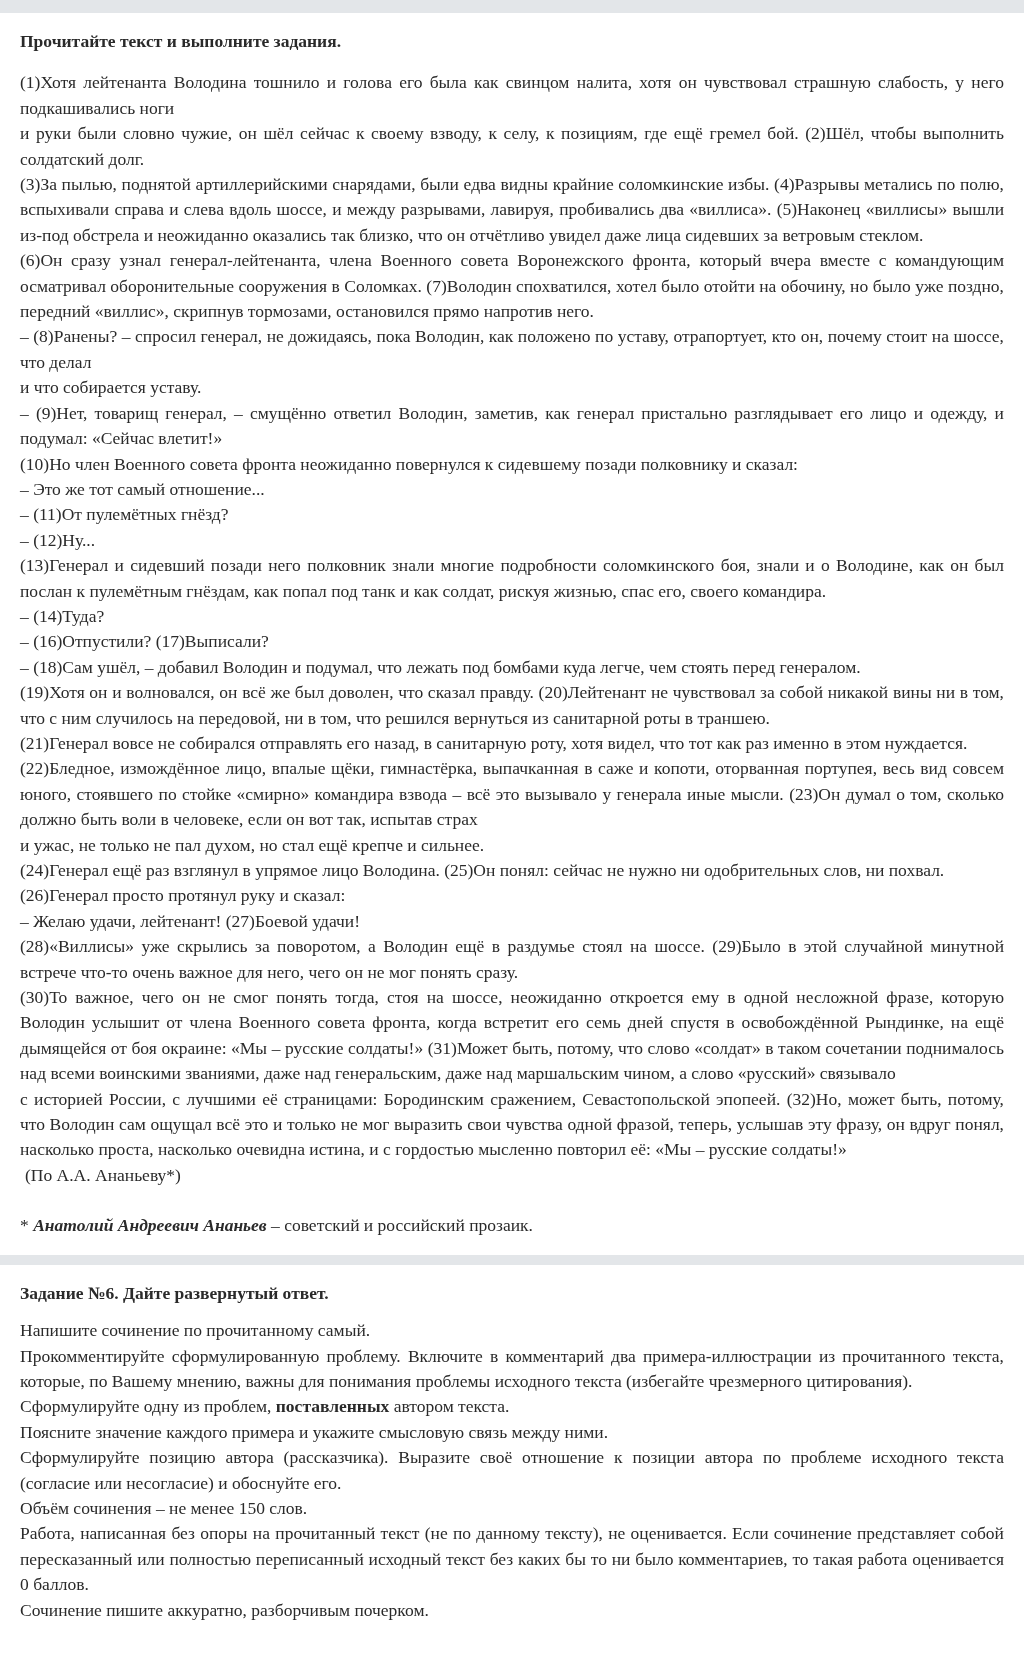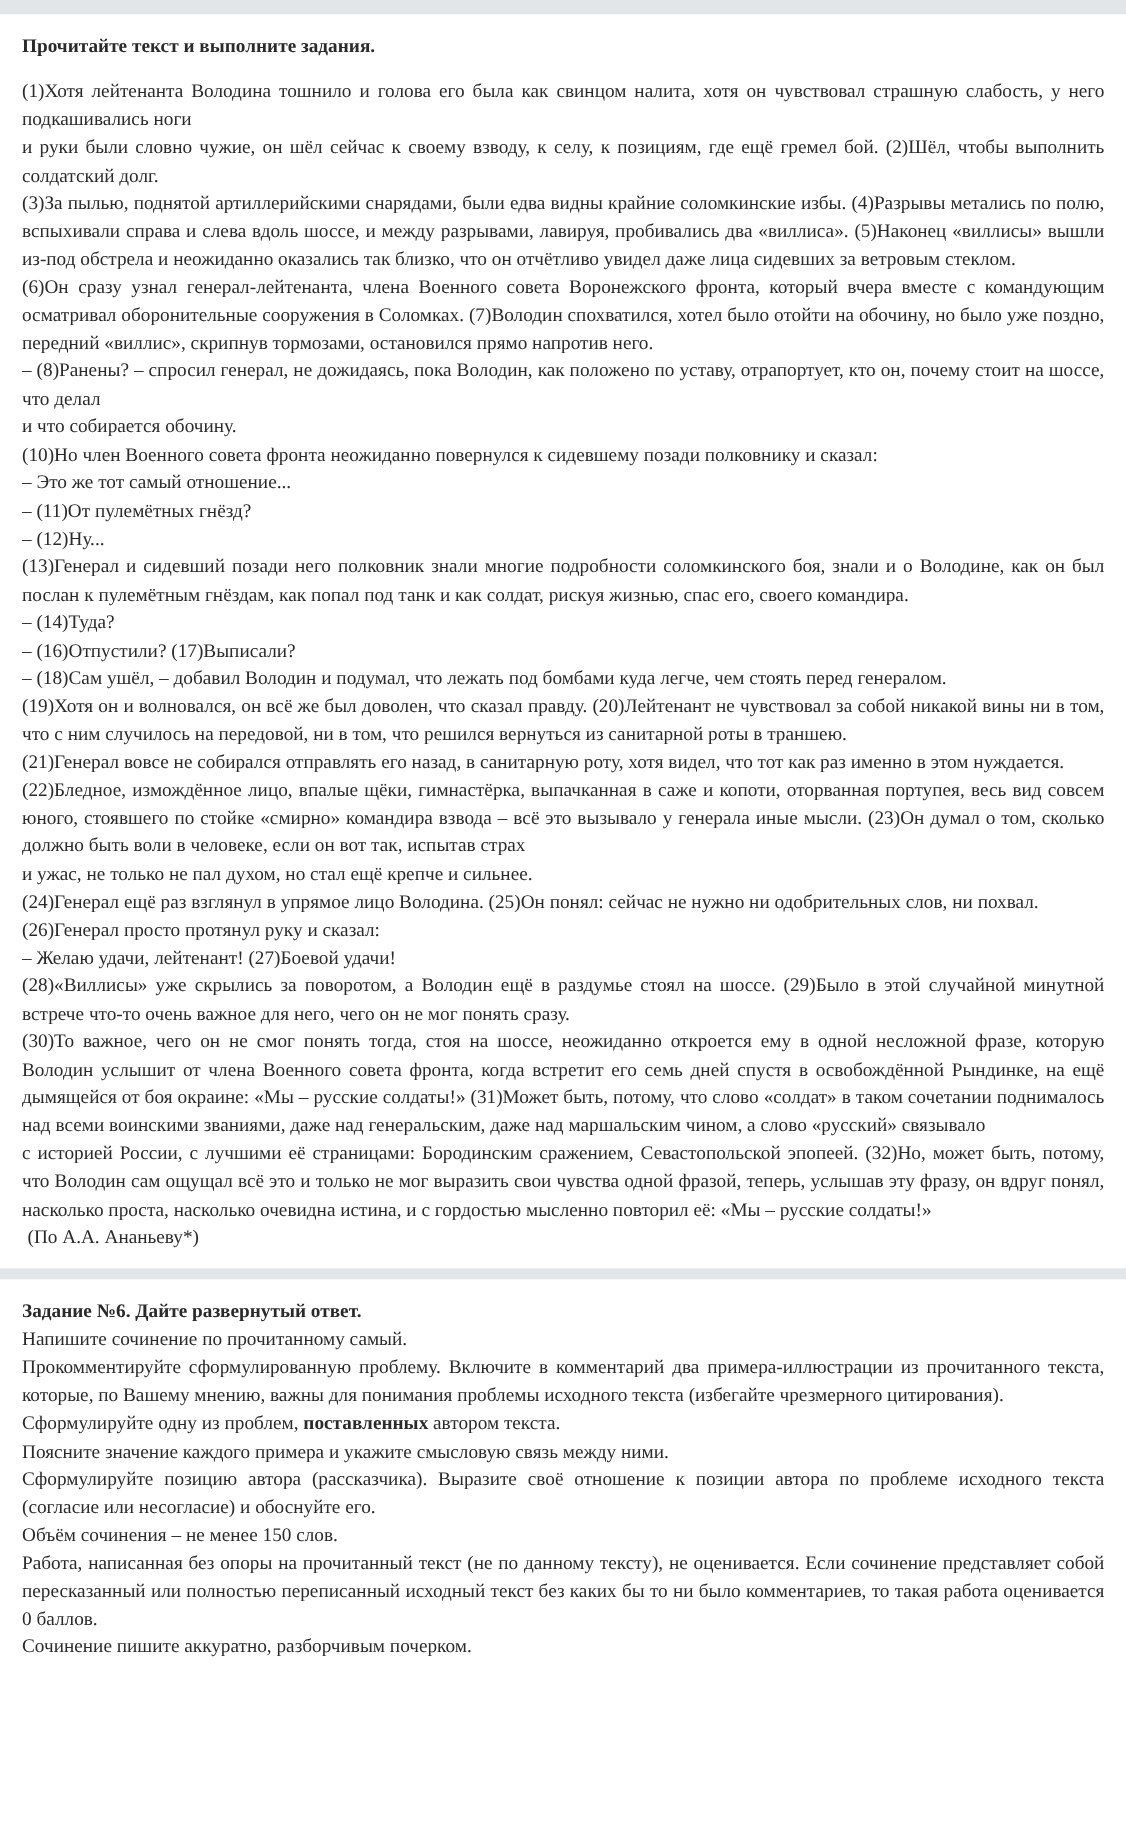--- a/index.html
+++ b/index.html
@@ -23,21 +23,21 @@
     padding: 16px 20px 16px 20px;
   }
   .card-reading { margin-top: 13px; }
   .card-task { margin-top: 10px; flex: 1; }
   .heading {
     margin: 0 0 16px 0;
     font-weight: bold;
     font-size: 17.5px;
     line-height: 25.4px;
   }
-  .heading-task { margin-bottom: 0; }
+  .heading-task { margin-bottom: 12px; }
   .para {
     margin: 0;
     font-size: 17.5px;
     line-height: 25.4px;
     text-align: justify;
   }
   .para.gap-before { margin-top: 25px; }
   .para.indent { padding-left: 5px; }
   .b { font-weight: bold; }
   .i { font-style: italic; }
@@ -46,38 +46,40 @@
 <body>
 
 <div class="page">
 
   <section class="card card-reading">
     <p class="heading">Прочитайте текст и выполните задания.</p>
     <div>
         <p class="para"><span>(1)Хотя лейтенанта Володина тошнило и голова его была как свинцом налита, хотя он чувствовал страшную слабость, у него подкашивались ноги</span><br><span>и руки были словно чужие, он шёл сейчас к своему взводу, к селу, к позициям, где ещё гремел бой. (2)Шёл, чтобы выполнить солдатский долг.</span></p>
         <p class="para"><span>(3)За пылью, поднятой артиллерийскими снарядами, были едва видны крайние соломкинские избы. (4)Разрывы метались по полю, вспыхивали справа и слева вдоль шоссе, и между разрывами, лавируя, пробивались два «виллиса». (5)Наконец «виллисы» вышли из-под обстрела и неожиданно оказались так близко, что он отчётливо увидел даже лица сидевших за ветровым стеклом.</span></p>
         <p class="para"><span>(6)Он сразу узнал генерал-лейтенанта, члена Военного совета Воронежского фронта, который вчера вместе с командующим осматривал оборонительные сооружения в Соломках. (7)Володин спохватился, хотел было отойти на обочину, но было уже поздно, передний «виллис», скрипнув тормозами, остановился прямо напротив него.</span></p>
-        <p class="para"><span>– (8)Ранены? – спросил генерал, не дожидаясь, пока Володин, как положено по уставу, отрапортует, кто он, почему стоит на шоссе, что делал</span><br><span>и что собирается обочину.</span></p>
+        <p class="para"><span>– (8)Ранены? – спросил генерал, не дожидаясь, пока Володин, как положено по уставу, отрапортует, кто он, почему стоит на шоссе, что делал</span><br><span>и что собирается уставу.</span></p>
+        <p class="para"><span>– (9)Нет, товарищ генерал, – смущённо ответил Володин, заметив, как генерал пристально разглядывает его лицо и одежду, и подумал: «Сейчас влетит!»</span></p>
         <p class="para"><span>(10)Но член Военного совета фронта неожиданно повернулся к сидевшему позади полковнику и сказал:</span></p>
         <p class="para"><span>– Это же тот самый отношение...</span></p>
         <p class="para"><span>– (11)От пулемётных гнёзд?</span></p>
         <p class="para"><span>– (12)Ну...</span></p>
         <p class="para"><span>(13)Генерал и сидевший позади него полковник знали многие подробности соломкинского боя, знали и о Володине, как он был послан к пулемётным гнёздам, как попал под танк и как солдат, рискуя жизнью, спас его, своего командира.</span></p>
         <p class="para"><span>– (14)Туда?</span></p>
         <p class="para"><span>– (16)Отпустили? (17)Выписали?</span></p>
         <p class="para"><span>– (18)Сам ушёл, – добавил Володин и подумал, что лежать под бомбами куда легче, чем стоять перед генералом.</span></p>
         <p class="para"><span>(19)Хотя он и волновался, он всё же был доволен, что сказал правду. (20)Лейтенант не чувствовал за собой никакой вины ни в том, что с ним случилось на передовой, ни в том, что решился вернуться из санитарной роты в траншею.</span></p>
         <p class="para"><span>(21)Генерал вовсе не собирался отправлять его назад, в санитарную роту, хотя видел, что тот как раз именно в этом нуждается.</span></p>
         <p class="para"><span>(22)Бледное, измождённое лицо, впалые щёки, гимнастёрка, выпачканная в саже и копоти, оторванная портупея, весь вид совсем юного, стоявшего по стойке «смирно» командира взвода – всё это вызывало у генерала иные мысли. (23)Он думал о том, сколько должно быть воли в человеке, если он вот так, испытав страх</span><br><span>и ужас, не только не пал духом, но стал ещё крепче и сильнее.</span></p>
         <p class="para"><span>(24)Генерал ещё раз взглянул в упрямое лицо Володина. (25)Он понял: сейчас не нужно ни одобрительных слов, ни похвал.</span></p>
         <p class="para"><span>(26)Генерал просто протянул руку и сказал:</span></p>
         <p class="para"><span>– Желаю удачи, лейтенант! (27)Боевой удачи!</span></p>
         <p class="para"><span>(28)«Виллисы» уже скрылись за поворотом, а Володин ещё в раздумье стоял на шоссе. (29)Было в этой случайной минутной встрече что-то очень важное для него, чего он не мог понять сразу.</span></p>
         <p class="para"><span>(30)То важное, чего он не смог понять тогда, стоя на шоссе, неожиданно откроется ему в одной несложной фразе, которую Володин услышит от члена Военного совета фронта, когда встретит его семь дней спустя в освобождённой Рындинке, на ещё дымящейся от боя окраине: «Мы – русские солдаты!» (31)Может быть, потому, что слово «солдат» в таком сочетании поднималось над всеми воинскими званиями, даже над генеральским, даже над маршальским чином, а слово «русский» связывало</span><br><span>с историей России, с лучшими её страницами: Бородинским сражением, Севастопольской эпопеей. (32)Но, может быть, потому, что Володин сам ощущал всё это и только не мог выразить свои чувства одной фразой, теперь, услышав эту фразу, он вдруг понял, насколько проста, насколько очевидна истина, и с гордостью мысленно повторил её: «Мы – русские солдаты!»</span></p>
         <p class="para indent"><span>(По А.А. Ананьеву*)</span></p>
+        <p class="para gap-before"><span>* </span><span class="b i">Анатолий Андреевич Ананьев</span><span> – советский и российский прозаик.</span></p>
       </div>
   </section>
 
   <section class="card card-task">
     <p class="heading heading-task">Задание №6. Дайте развернутый ответ.</p>
     <div>
         <p class="para"><span>Напишите сочинение по прочитанному самый.</span></p>
         <p class="para"><span>Прокомментируйте сформулированную проблему. Включите в комментарий два примера-иллюстрации из прочитанного текста, которые, по Вашему мнению, важны для понимания проблемы исходного текста (избегайте чрезмерного цитирования).</span></p>
         <p class="para"><span>Сформулируйте одну из проблем, </span><span class="b">поставленных</span><span> автором текста.</span></p>
         <p class="para"><span>Поясните значение каждого примера и укажите смысловую связь между ними.</span></p>

